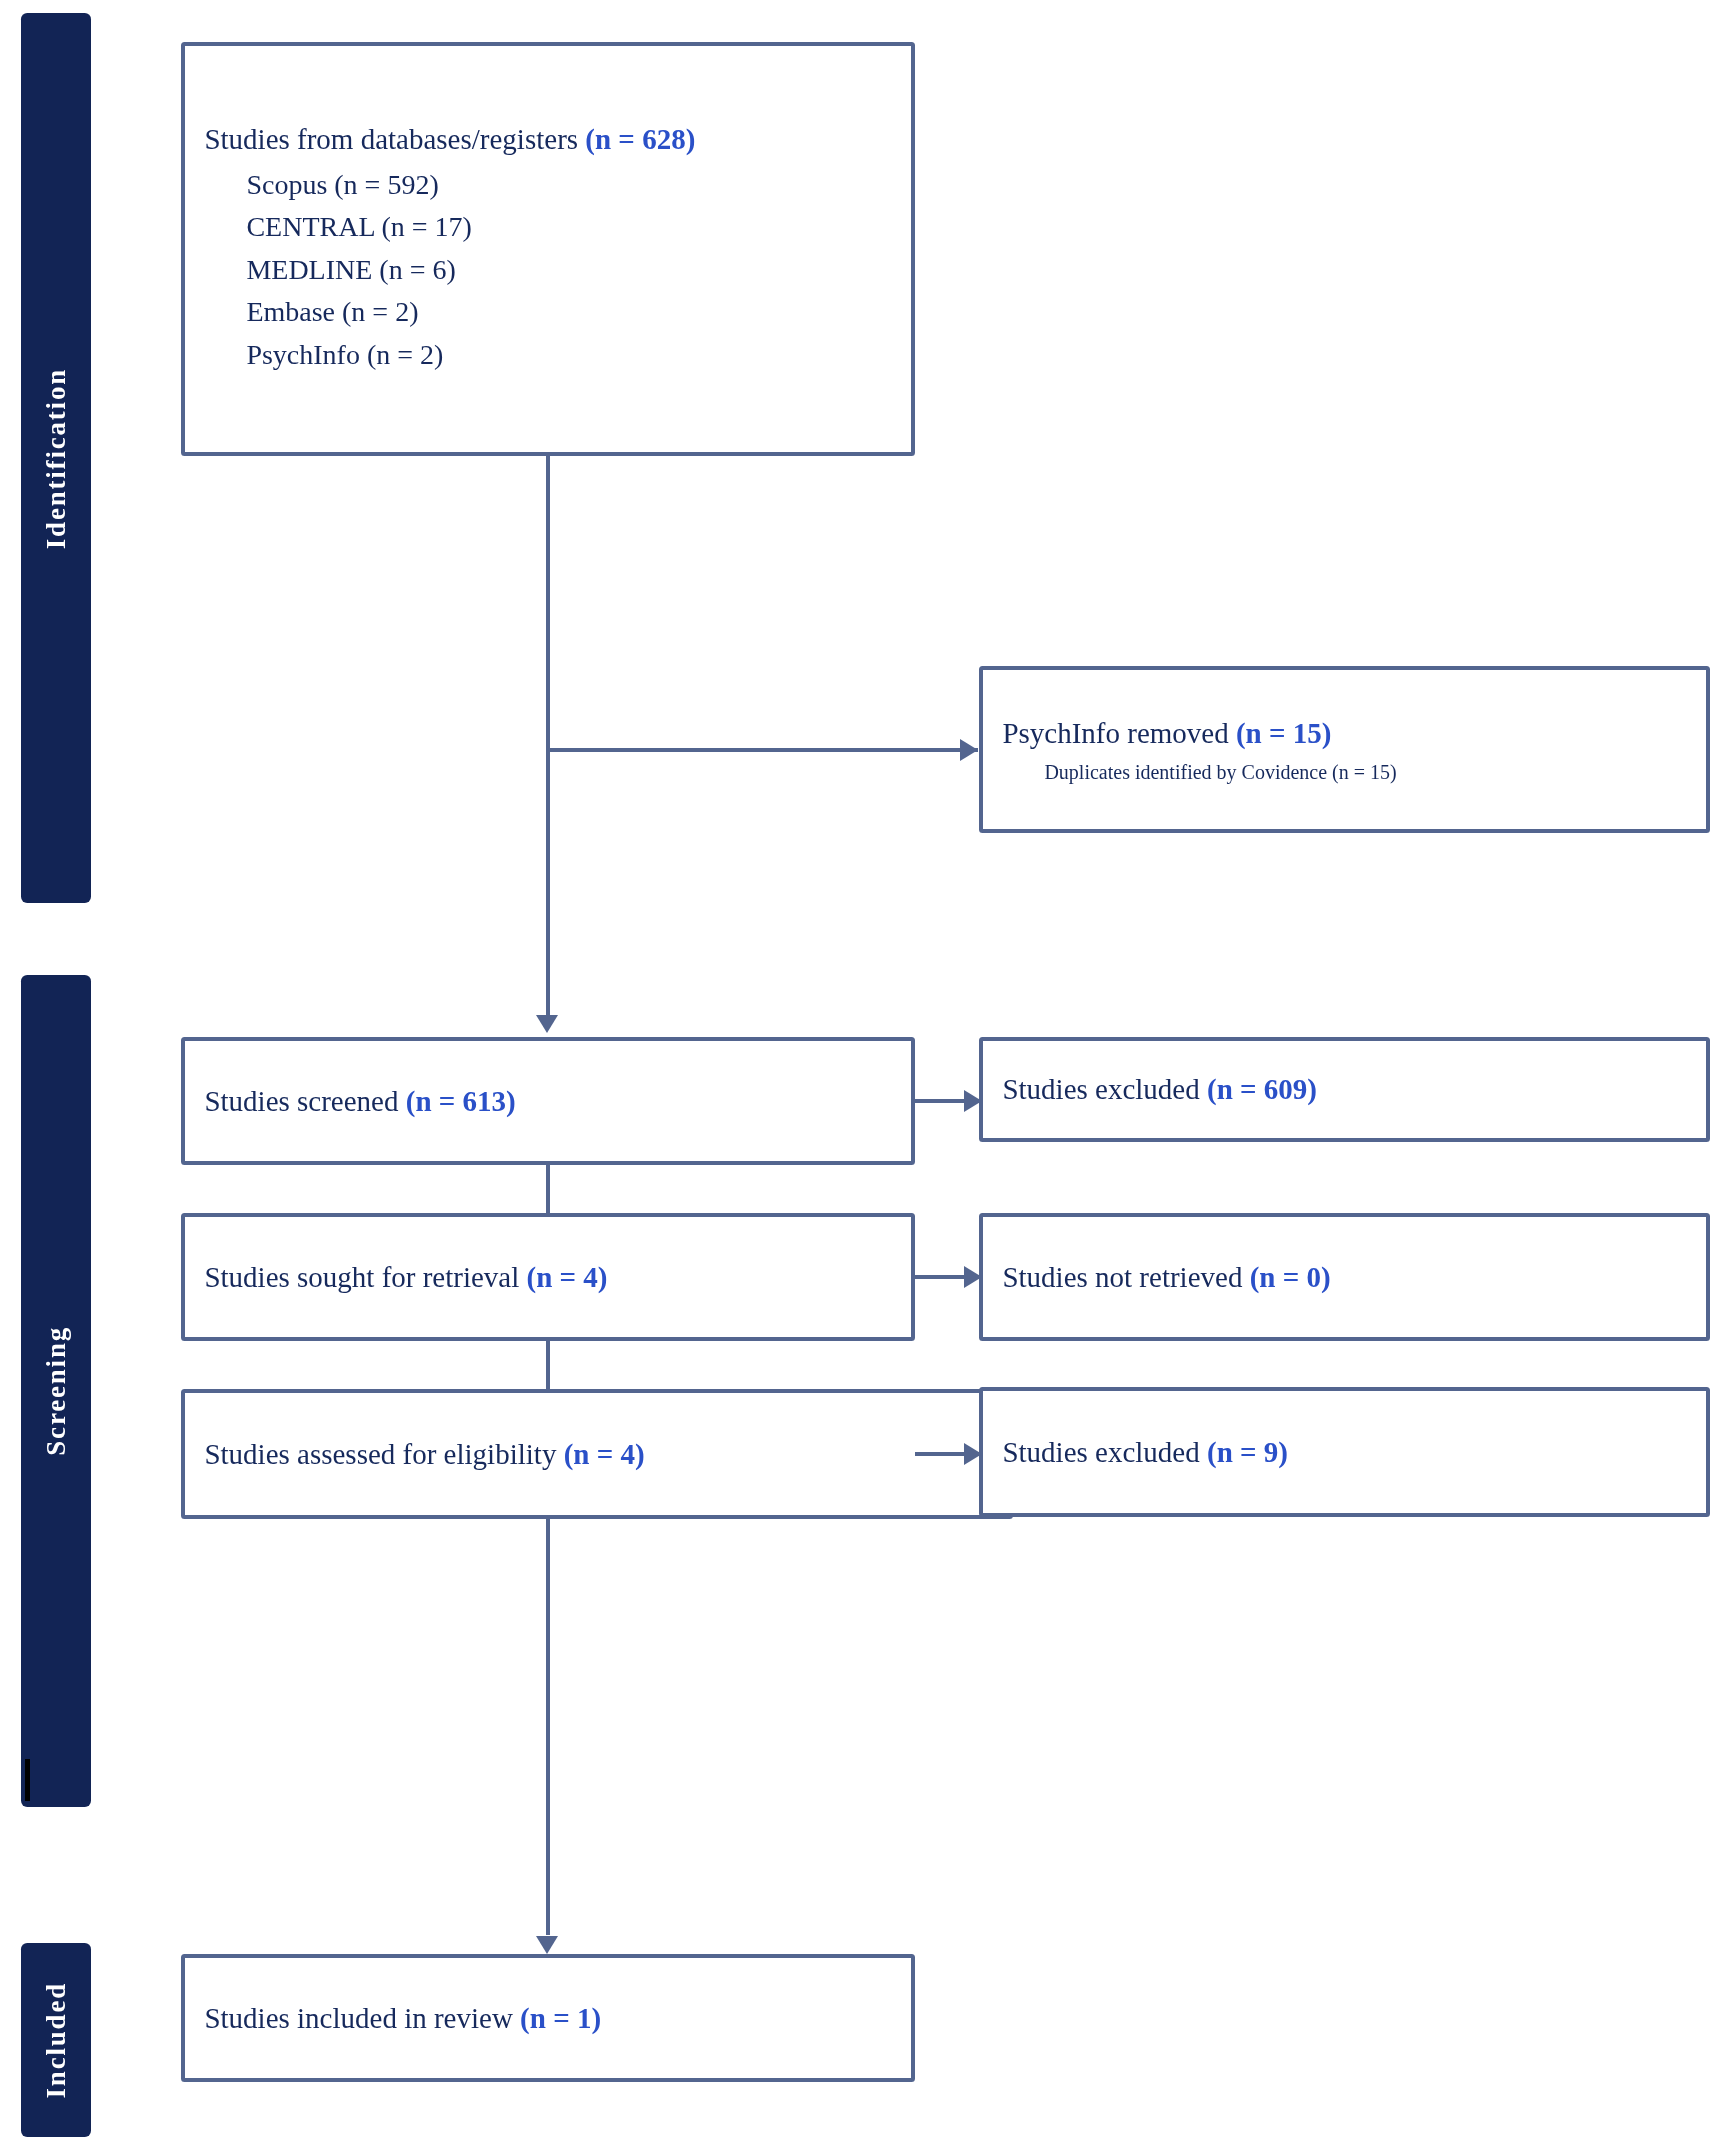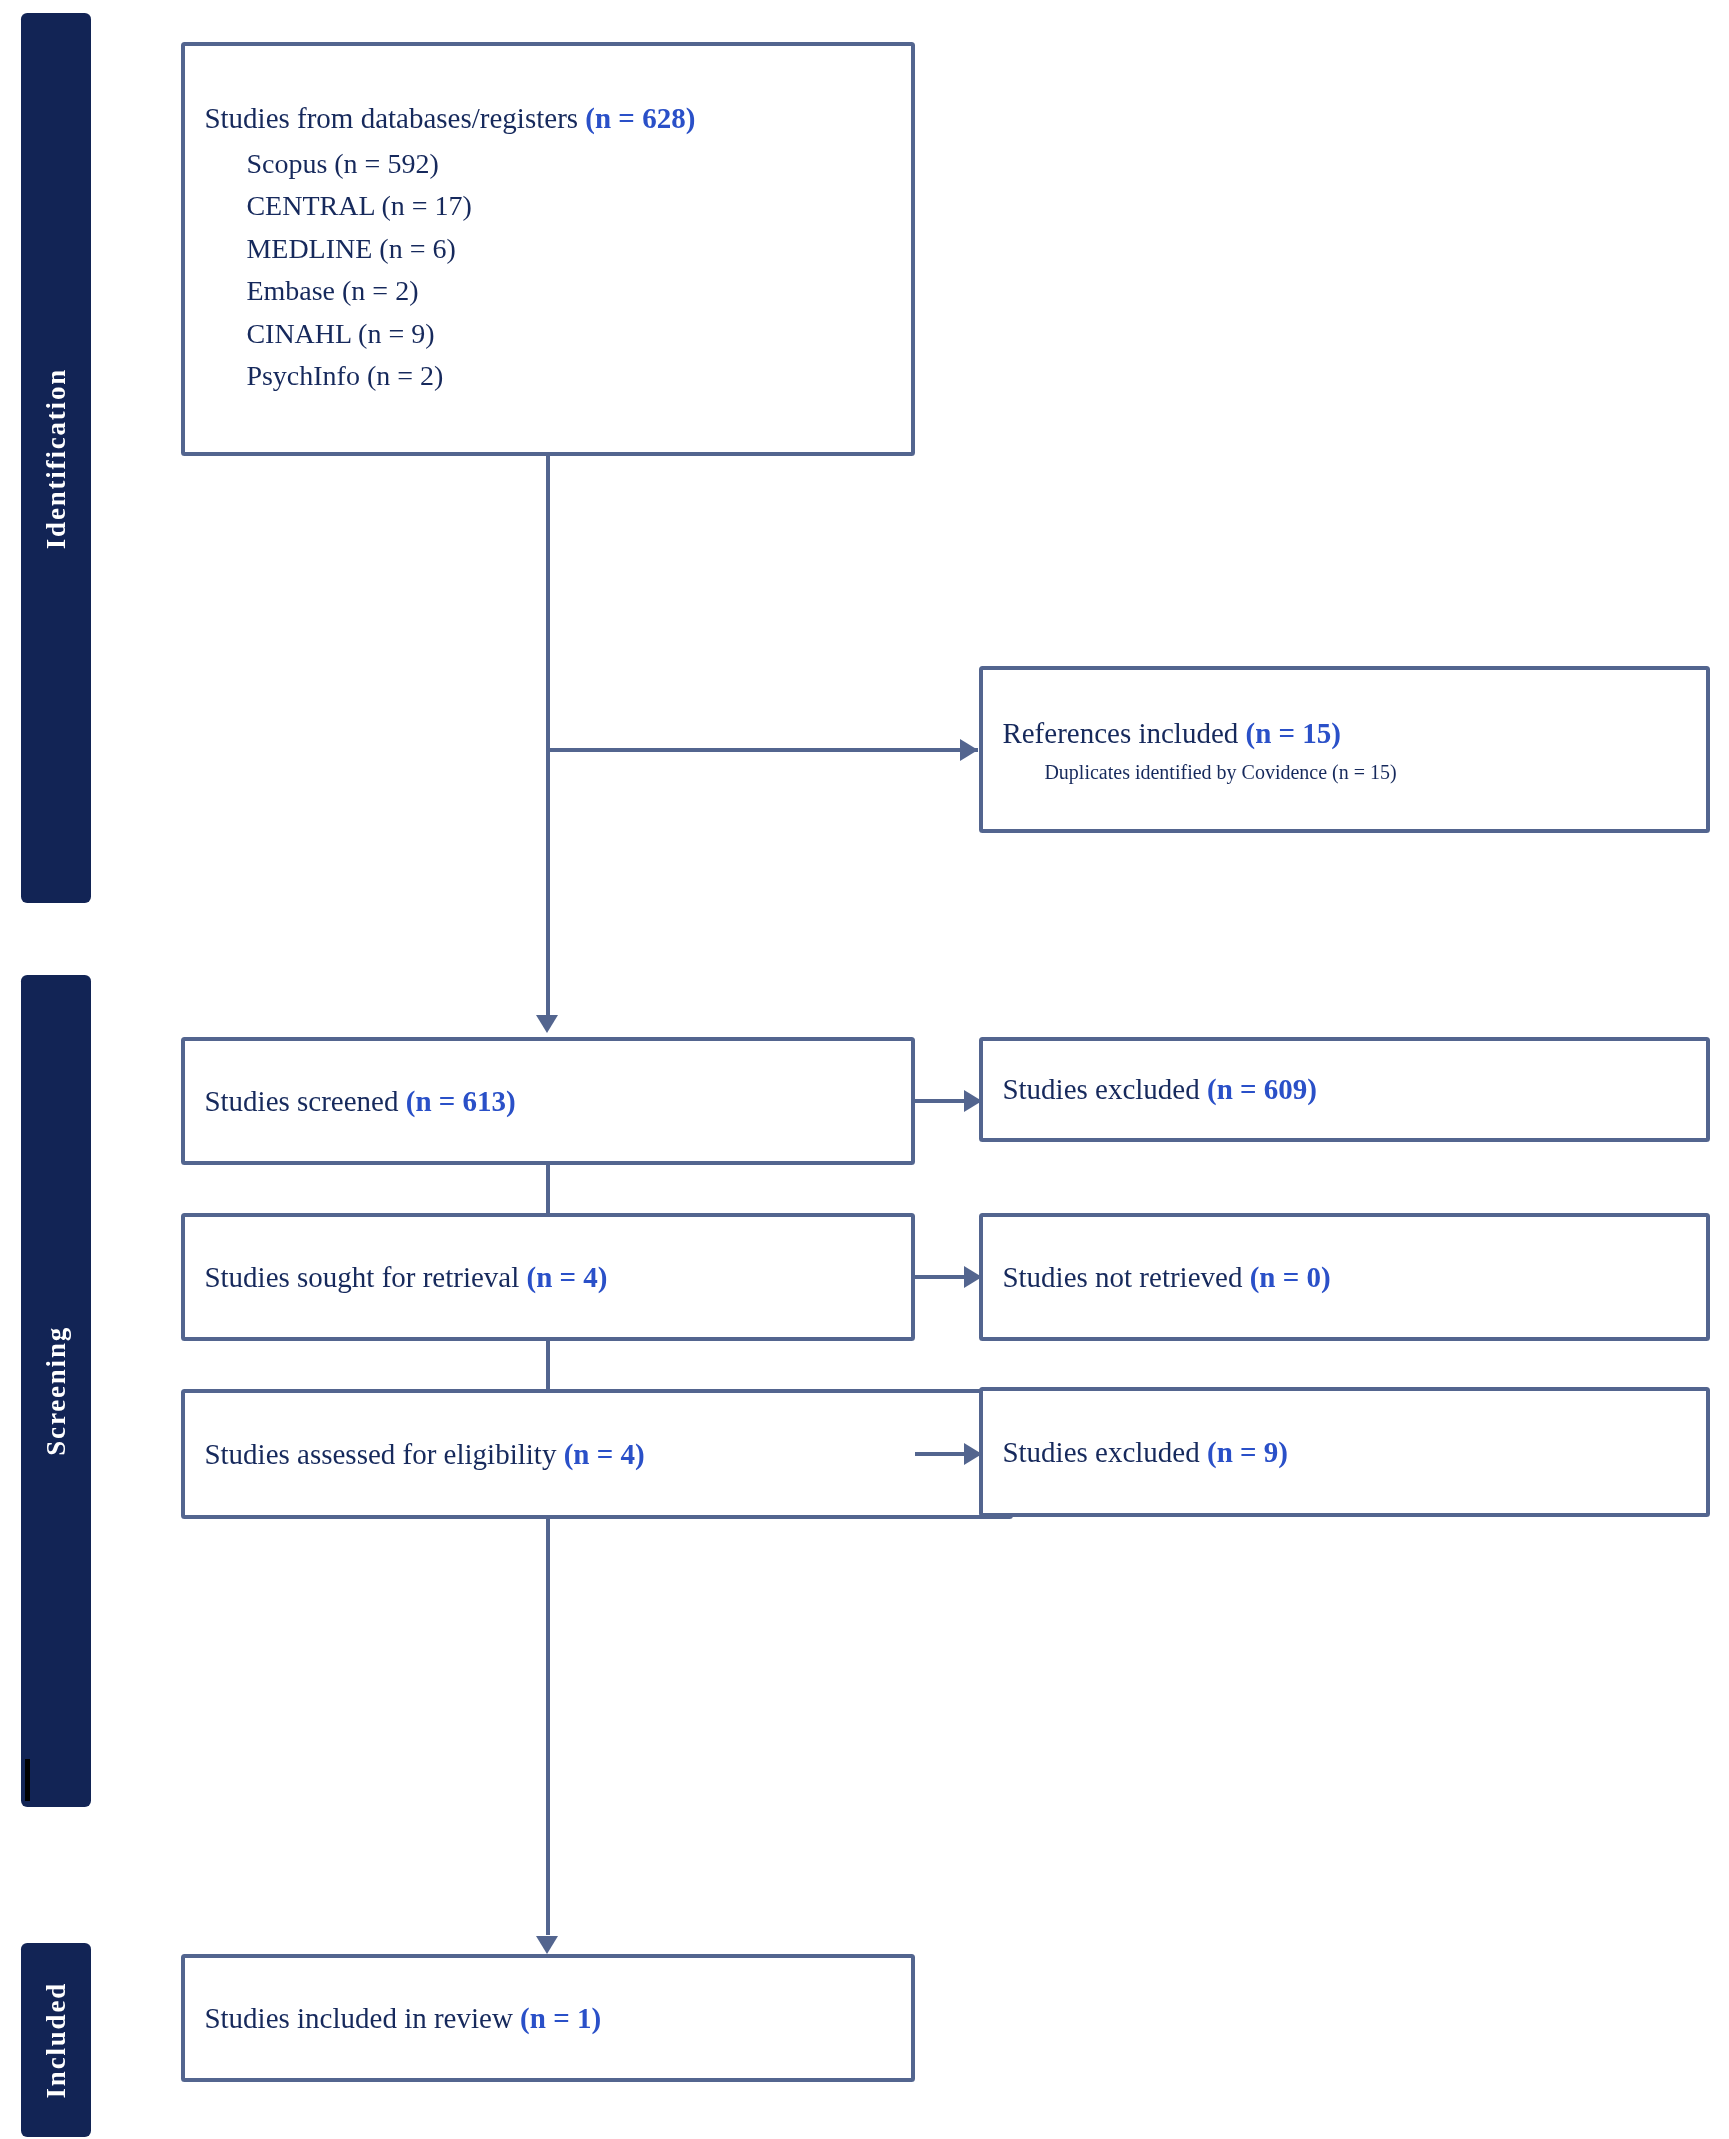--- a/index.html
+++ b/index.html
@@ -133,36 +133,35 @@
   <div class="flow-box" style="left:181px; top:42px; width:734px; height:414px;">
     <div class="box-inner">
       <div class="box-title">
         <span>Studies from databases/registers </span><span class="count">(n = 628)</span>
       </div>
       <ul class="sub-list">
         <li>Scopus (n = 592)</li>
         <li>CENTRAL (n = 17)</li>
         <li>MEDLINE (n = 6)</li>
         <li>Embase (n = 2)</li>
-        <li>CINAHL (n = 9)</li>
         <li>PsychInfo (n = 2)</li>
       </ul>
     </div>
   </div>
 
   <div class="conn conn-v" style="left:546px; top:456px; width:4px; height:559px;"></div>
   <div class="arrow-down" style="left:536px; top:1015px;"></div>
 
   <div class="conn conn-h" style="left:546px; top:748px; width:432px; height:4px;"></div>
   <div class="arrow-right" style="left:960px; top:739px;"></div>
 
   <div class="flow-box" style="left:979px; top:666px; width:731px; height:167px;">
     <div class="box-inner">
       <div class="box-title">
-        <span>References included </span><span class="count">(n = 15)</span>
+        <span>PsychInfo removed </span><span class="count">(n = 15)</span>
       </div>
       <div class="sub-line">Duplicates identified by Covidence (n = 15)</div>
     </div>
   </div>
 
   <div class="flow-box" style="left:181px; top:1037px; width:734px; height:128px;">
     <div class="box-inner">
       <div class="box-title">
         <span>Studies screened </span><span class="count">(n = 613)</span>
       </div>

